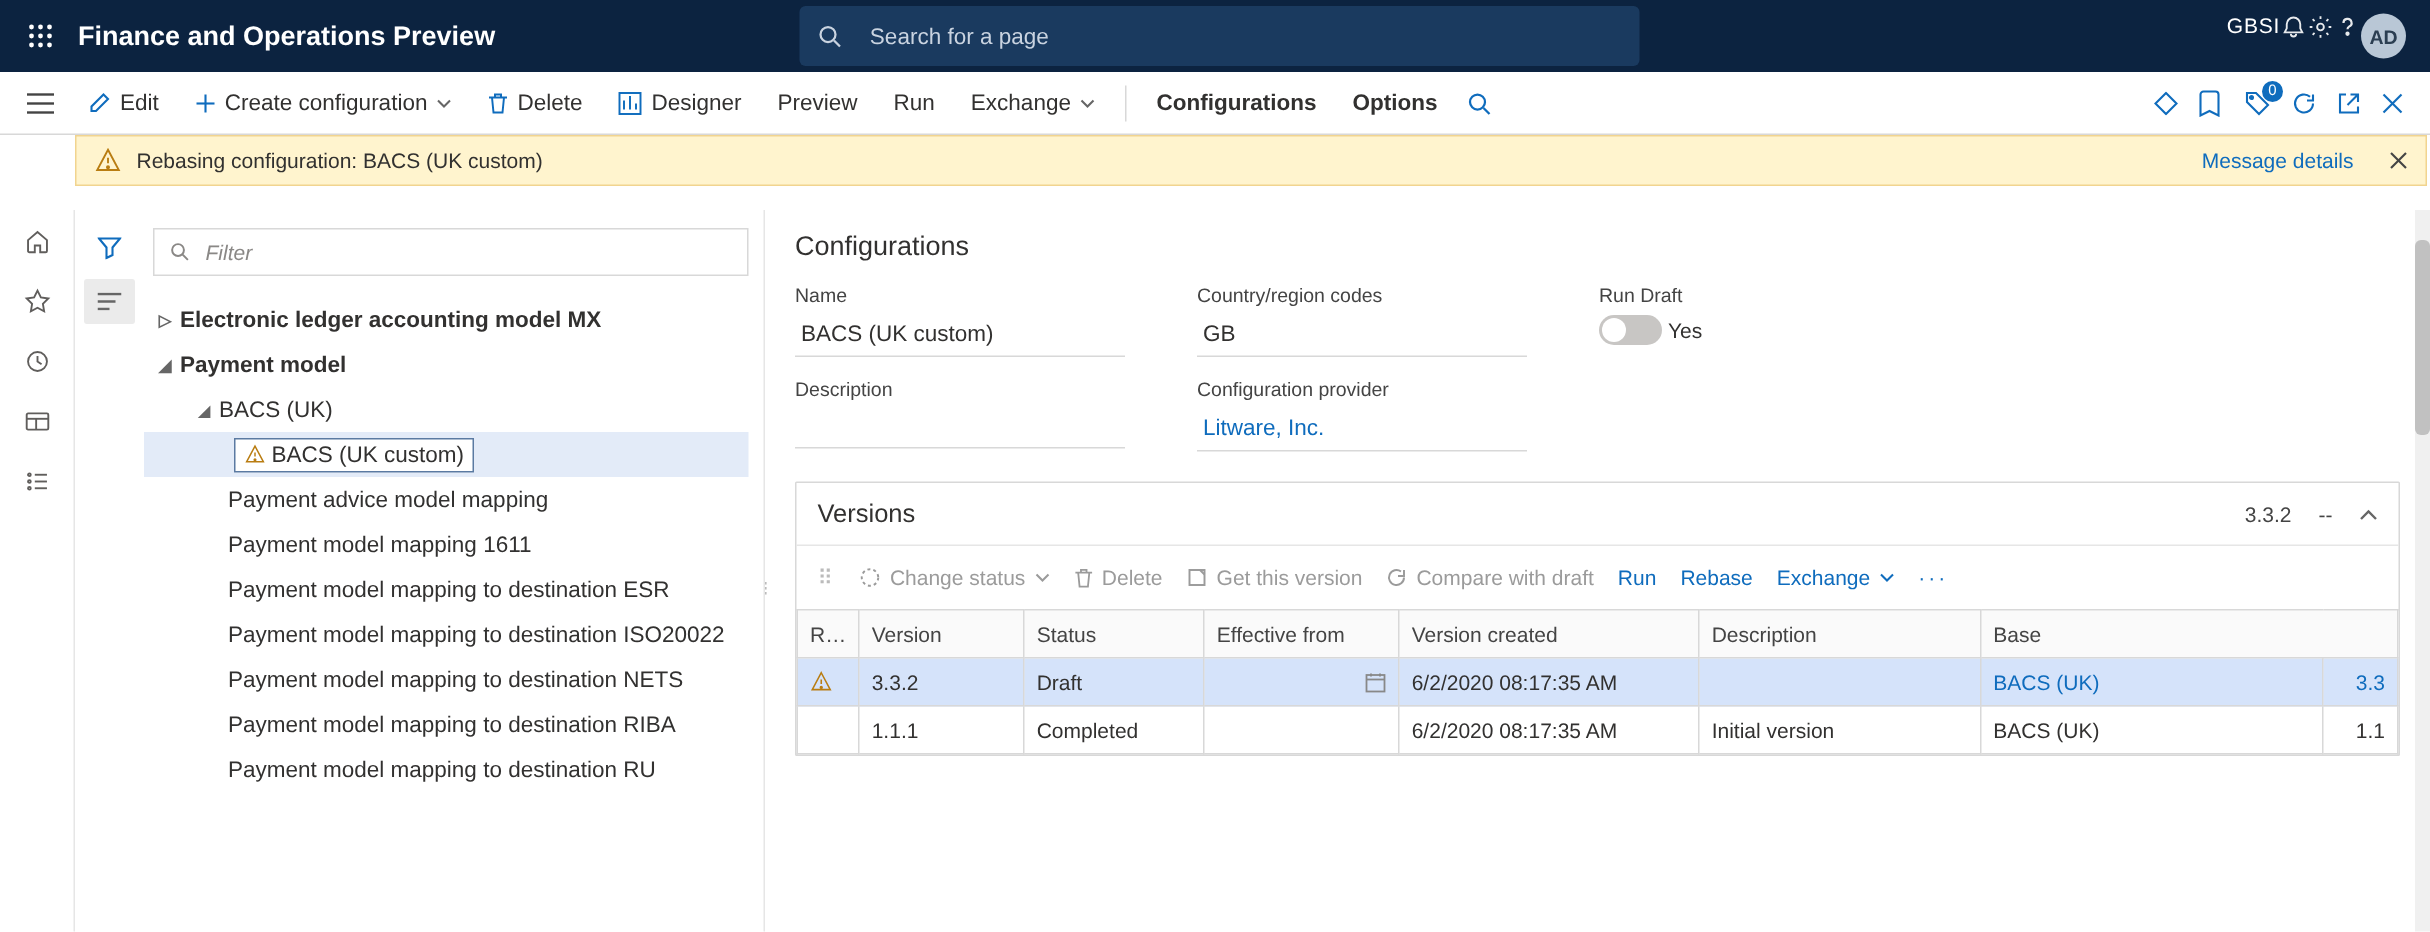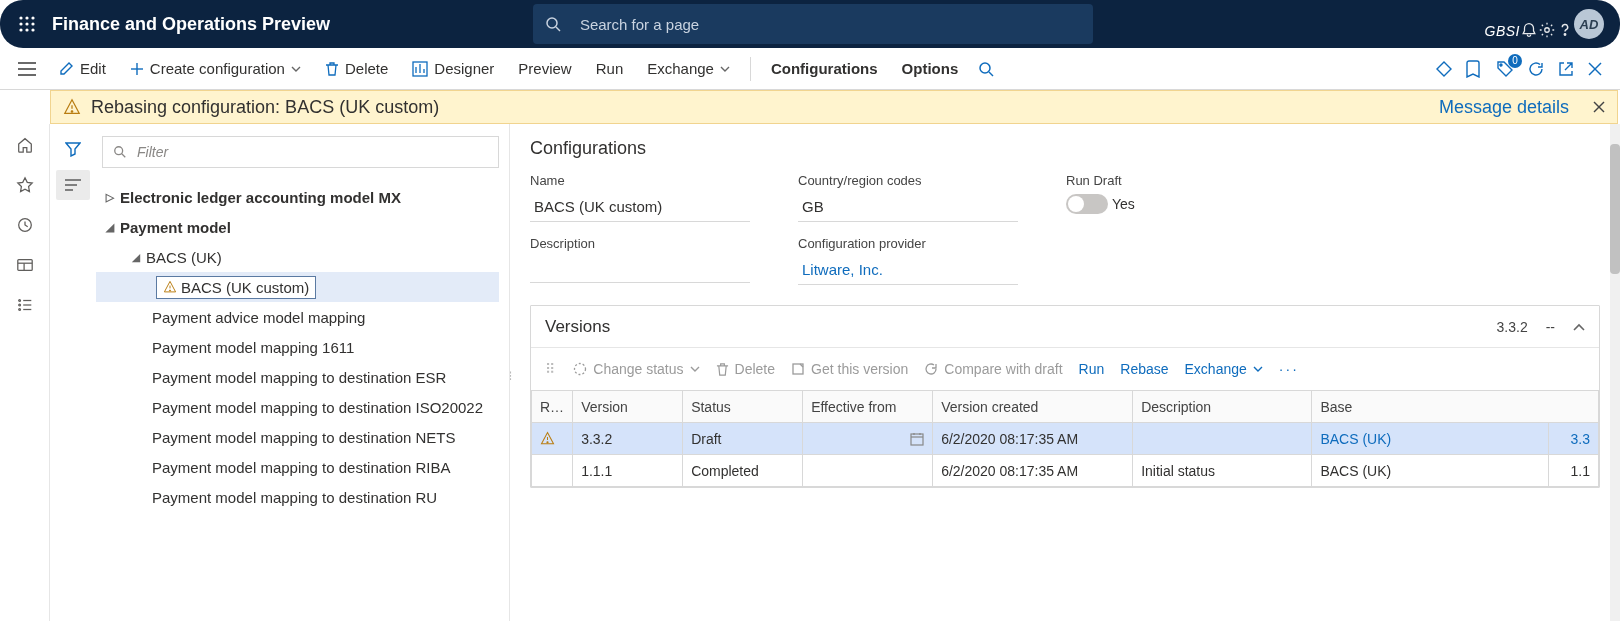--- a/index.html
+++ b/index.html
@@ -16,45 +16,45 @@
     --sel-row:#d5e3fa;
     --sel-row2:#e3ebf8;
     --hover:#f3f2f1;
     --side-icon:#605e5c;
   }
   *{box-sizing:border-box;}
   html,body{margin:0;padding:0;height:100%;font-family:"Segoe UI",Arial,sans-serif;font-size:14px;color:var(--text);background:#fff;}
   svg{display:block;}
 
   
-  .navbar{height:48px;background:var(--navy);color:#fff;display:flex;align-items:center;gap:14px;padding:0 16px;border-radius:23px;}
+  .navbar{height:48px;background:var(--navy);color:#fff;display:flex;align-items:center;gap:14px;padding:0 16px;}
   .waffle{padding:2px;}
   .brand{font-size:18px;font-weight:600;white-space:nowrap;}
   .search-wrap{flex:0 0 560px;margin-left:auto;margin-right:auto;}
   .searchbox{height:40px;background:#1a3a5f;border-radius:4px;display:flex;align-items:center;gap:17px;padding:0 12px;color:#c9d3e0;}
   .searchbox input{flex:1;background:transparent;border:none;color:#fff;font-size:15px;outline:none;}
   .searchbox input::placeholder{color:#c9d3e0;}
-  .nav-right{margin-left:auto;display:flex;align-items:flex-end;font-size:14px;font-style:italic;}
+  .nav-right{margin-left:auto;display:flex;align-items:flex-start;font-size:14px;}
   .nav-right .org{font-weight:500;letter-spacing:.5px;}
   .nav-icon{color:#fff;opacity:.9;}
   .avatar{width:30px;height:30px;border-radius:50%;background:#b9c7d6;color:#2b3e52;display:flex;align-items:center;justify-content:center;font-weight:600;font-size:13px;}
 
   
   .actionbar{height:42px;border-bottom:1px solid var(--border);display:flex;align-items:center;padding:0 8px;background:#fff;}
   .hamburger{width:38px;display:flex;justify-content:center;color:#444;}
   .act{display:flex;align-items:center;gap:6px;height:100%;padding:0 12px;color:var(--text);font-size:15px;cursor:pointer;}
   .act svg{color:#0f6cbd;}
   .act.bold{font-weight:600;}
   .sep{width:1px;height:24px;background:var(--border);margin:0 8px;}
   .right-icons{margin-left:auto;display:flex;align-items:center;gap:14px;padding-right:10px;}
   .right-icons .ri{color:#0f6cbd;position:relative;}
   .badge{position:absolute;top:-6px;right:-8px;background:#0f6cbd;color:#fff;border-radius:8px;font-size:10px;min-width:14px;height:14px;padding:0 3px;display:flex;align-items:center;justify-content:center;}
 
   
-  .banner{height:34px;background:var(--banner-bg);border:1px solid var(--banner-border);display:flex;align-items:center;gap:10px;padding:0 12px;margin:0 2px 0 50px;font-size:18px;}
+  .banner{height:34px;background:var(--banner-bg);border:1px solid var(--banner-border);display:flex;align-items:center;gap:10px;padding:0 12px;margin:0 2px 16px 50px;font-size:14px;}
   .banner .spacer{flex:1;}
   .banner .details{color:var(--link);cursor:pointer;}
   .banner .close{color:#444;cursor:pointer;margin-left:14px;}
 
   
   .body{display:flex;height:calc(100% - 48px - 42px - 34px);}
   .rail{width:50px;border-right:1px solid var(--border-light);padding-top:10px;display:flex;flex-direction:column;align-items:center;gap:18px;color:var(--side-icon);}
   .rail .ritem{width:100%;display:flex;justify-content:center;padding:2px 0;}
 
   .leftpanel{width:460px;border-right:1px solid var(--border-light);display:flex;}
@@ -531,21 +531,21 @@
             <td></td>
             <td class="link">BACS (UK)</td>
             <td class="num" style="width:50px">3.3</td>
           </tr>
           <tr>
             <td></td>
             <td>1.1.1</td>
             <td>Completed</td>
             <td></td>
             <td>6/2/2020 08:17:35 AM</td>
-            <td>Initial status</td>
+            <td>Initial version</td>
             <td>BACS (UK)</td>
             <td class="num-plain" style="width:50px">1.1</td>
           </tr>
         </tbody>
       </table>
     </div>
 
     <div class="vbar">
         <div class="vthumb"></div>
       </div>

